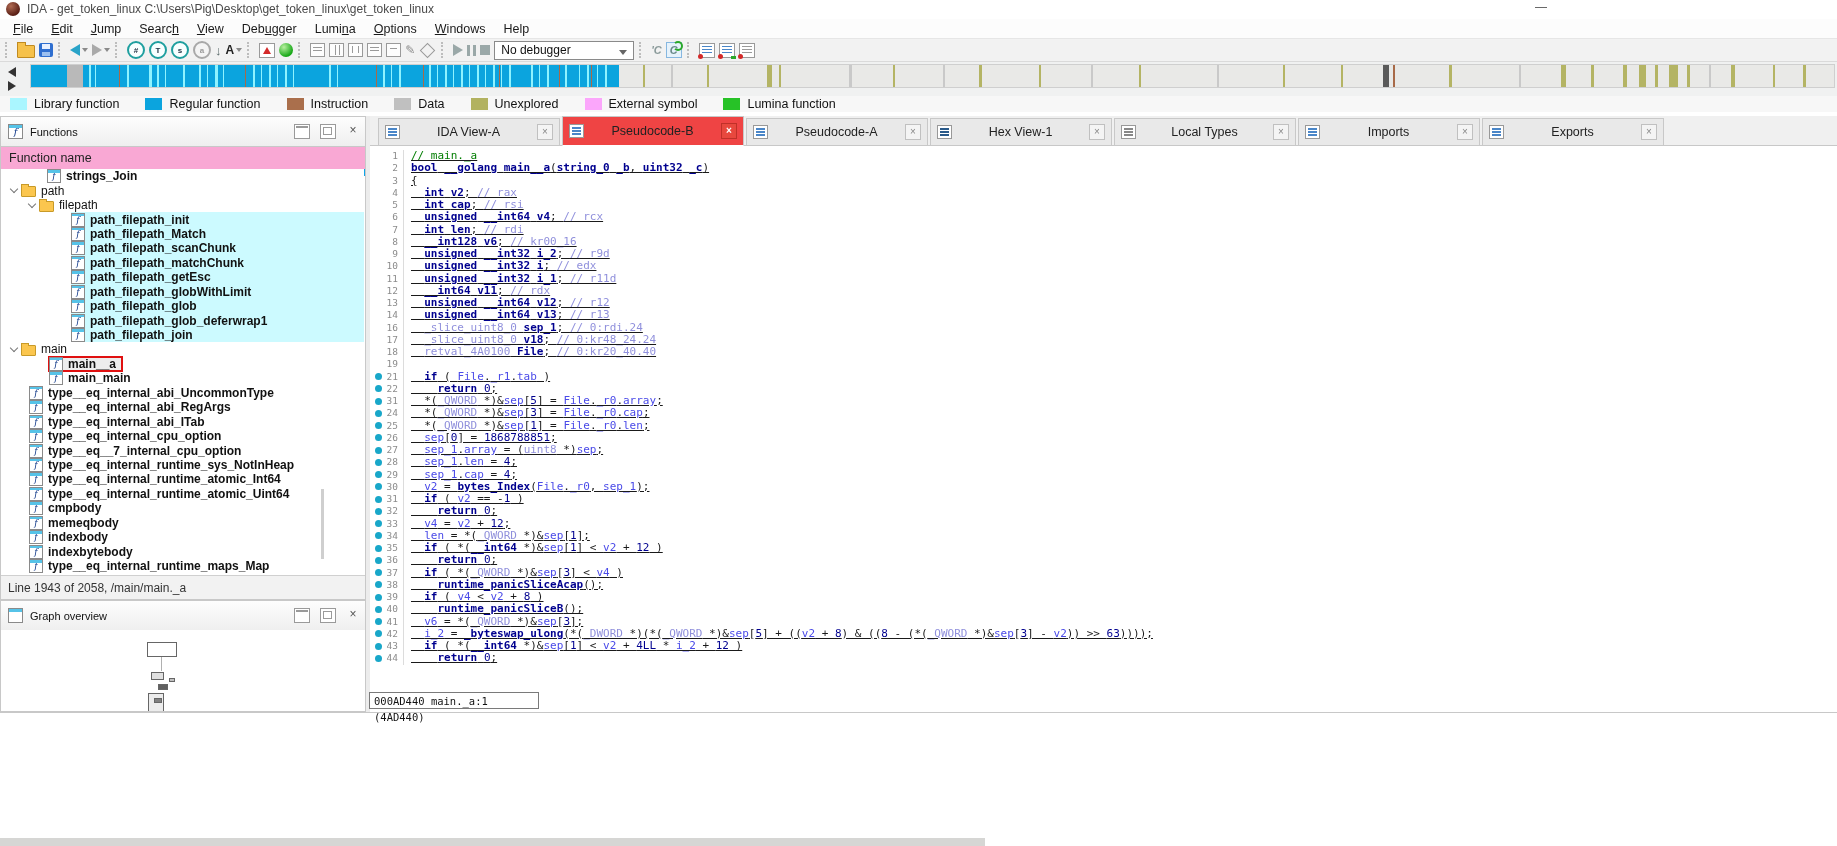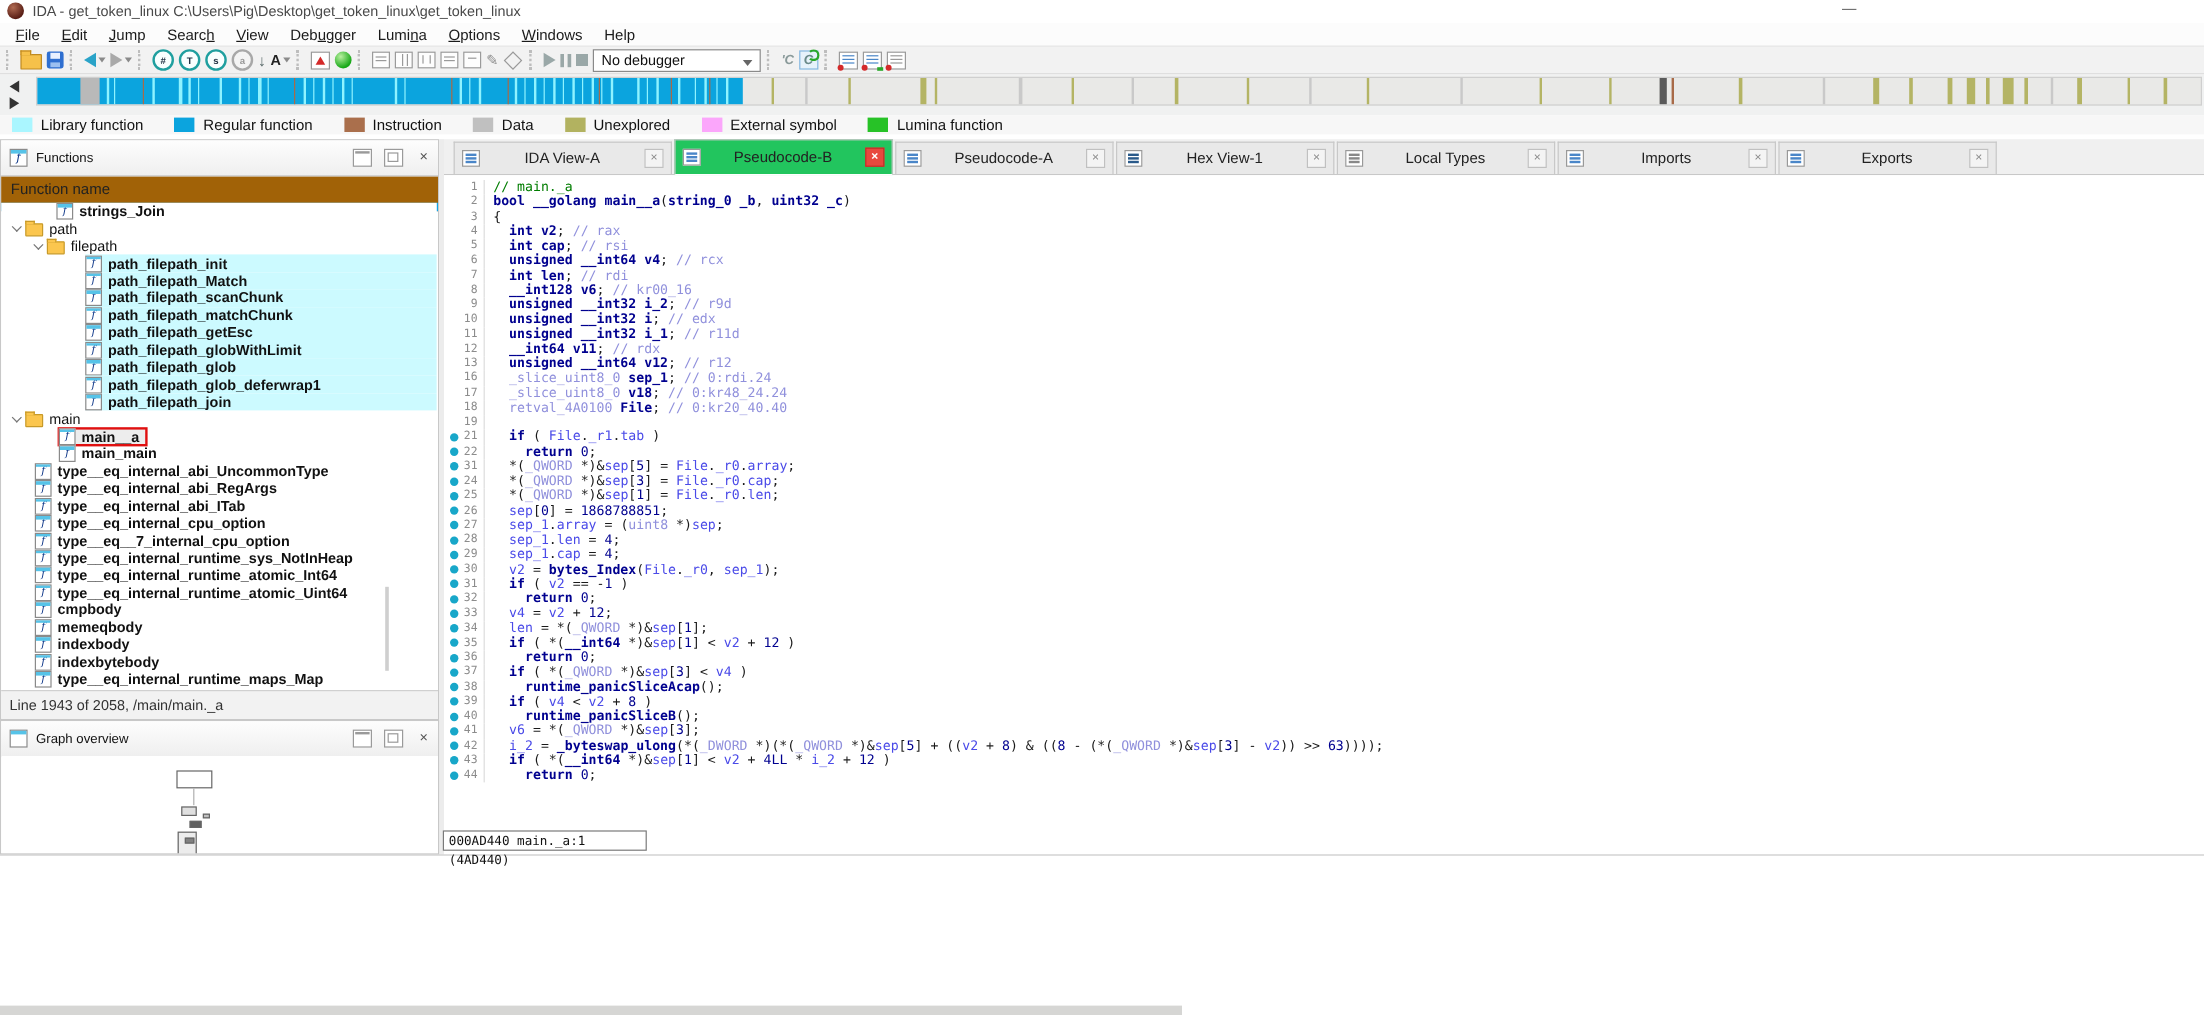--- a/index.html
+++ b/index.html
@@ -72,21 +72,21 @@
   .fpanel{position:absolute;left:0;top:116px;width:366px;height:484px;background:#fff;border:1px solid #c8c8c8;box-sizing:border-box;}
   .phead{position:relative;height:29px;background:linear-gradient(#fdfdfd,#efefef);border-bottom:1px solid #c8c8c8;display:flex;align-items:center;padding-left:7px;gap:7px;}
   .phead .ptitle{font-size:11px;color:#111;}
   .picon{width:13px;height:13px;border:1px solid #8a8a8a;background:#fff;position:relative;font-family:"DejaVu Serif",serif;font-style:italic;font-size:10px;color:#123a8a;text-align:center;line-height:13px;}
   .picon::before{content:"";position:absolute;left:0;right:0;top:0;height:3px;background:#56c3e8;}
   .wbtns{position:absolute;right:5px;top:7px;display:flex;gap:10px;}
   .wbtn{width:14px;height:13px;border:1px solid #9a9a9a;background:#fff;position:relative;}
   .wbtn.b1::before{content:"";position:absolute;left:1px;right:1px;top:1px;height:2px;background:#9a9a9a;}
   .wbtn.b2::before{content:"";position:absolute;left:2px;top:2px;width:7px;height:6px;border:1px solid #9a9a9a;}
   .wbtn.b3{border:none;background:none;color:#555;font-size:12px;line-height:12px;text-align:center;}
-  .colhead{height:22px;border-bottom:7px solid #0ea5e9;background:#a16207;display:flex;align-items:center;padding-left:8px;font-size:12.5px;color:#222;}
+  .colhead{height:22px;border-bottom:7px solid #0ea5e9;background:#f9a8d4;display:flex;align-items:center;padding-left:8px;font-size:12.5px;color:#222;}
   .ftree{position:absolute;left:0;top:52px;right:1px;bottom:24px;overflow:hidden;background:#fff;}
   .trow{position:relative;height:14.45px;display:flex;align-items:center;}
   .trow .sp{flex:none;}
   .trow .cont{display:flex;align-items:center;gap:5px;height:100%;flex:1;padding-right:4px;}
   .trow .cont.lib{background:#ccfaff;}
   .trow .cont.sel{outline:2px solid #e01010;outline-offset:-1px;background:#ededed;flex:0 0 auto;padding:0 6px 0 0;}
   .chev{width:5px;height:5px;border-right:1.5px solid #777;border-bottom:1.5px solid #777;transform:rotate(45deg);margin-right:4px;margin-top:-3px;}
   .ficon{flex:none;width:12px;height:12px;border:1px solid #8a8a8a;background:#fff;position:relative;font-family:"DejaVu Serif",serif;font-style:italic;font-size:9px;color:#123a8a;text-align:center;line-height:12px;}
   .ficon::before{content:"";position:absolute;left:0;right:0;top:0;height:2.5px;background:#56c3e8;}
   .folder{flex:none;width:13px;height:9px;background:#fbc64e;border:1px solid #c89a28;border-radius:1px;position:relative;margin-top:2px;}
@@ -96,33 +96,33 @@
   .vthumb{position:absolute;width:3px;background:#cfcfcf;}
   .fstatus{position:absolute;left:0;bottom:0;right:0;height:23px;background:#f2f2f2;border-top:1px solid #d0d0d0;display:flex;align-items:center;padding-left:7px;font-size:12px;color:#333;}
   .gpanel{position:absolute;left:0;top:600px;width:366px;height:112px;background:#fff;border:1px solid #c8c8c8;box-sizing:border-box;}
   .gcontent{position:absolute;left:0;top:29px;right:0;bottom:0;background:#fff;overflow:hidden;}
   .gnode{position:absolute;box-sizing:border-box;}
   .splitter{position:absolute;left:366px;top:116px;width:4px;height:596px;background:#ececec;}
   
   .cpanel{position:absolute;left:370px;top:116px;right:0;bottom:134px;background:#fff;}
   .tabbar{position:absolute;left:0;top:0;right:0;height:30px;background:#f0f0f0;border-bottom:1px solid #c8c8c8;display:flex;align-items:flex-end;padding-left:8px;box-sizing:border-box;}
   .tab{width:182px;height:27px;background:#e9e9e9;border:1px solid #c8c8c8;border-bottom:none;margin-right:2px;display:flex;align-items:center;padding:0 6px;box-sizing:border-box;position:relative;}
-  .tab.active{background:#22c55e;height:30px;margin-bottom:-1px;border-bottom:1px solid #fff;}
+  .tab.active{background:#ef4444;height:30px;margin-bottom:-1px;border-bottom:1px solid #fff;}
   .tab .ticon{width:13px;height:12px;border:1px solid #999;background:#fff;position:relative;flex:none;}
   .tab .ticon::before{content:"";position:absolute;left:2px;right:2px;top:2px;height:1.5px;background:var(--ic,#4a86c8);box-shadow:0 3px 0 var(--ic,#4a86c8),0 6px 0 var(--ic,#4a86c8);}
   .tab .tlab{flex:1;text-align:center;font-size:12.5px;color:#222;white-space:nowrap;overflow:hidden;}
   .tab .tclose{flex:none;width:14px;height:14px;border:1px solid #c0c0c0;background:#f4f4f4;color:#888;font-size:10px;line-height:13px;text-align:center;}
   .tab .tclose.red{background:#e8483e;border-color:#c03028;color:#fff;font-weight:bold;}
   .codewrap{position:absolute;left:0;top:30px;right:0;bottom:0;overflow:hidden;background:#fff;}
   .code{position:absolute;left:0;top:4px;right:0;font-family:"DejaVu Sans Mono",monospace;font-size:11px;line-height:12.25px;}
   .cl{display:flex;height:12.25px;white-space:pre;}
   .gut{flex:none;width:33px;position:relative;border-right:1px solid #dcdcdc;}
   .gut .bp{position:absolute;left:5px;top:2.5px;width:7px;height:7px;border-radius:50%;background:#18a7c9;}
   .gut .ln{position:absolute;right:5px;top:0;font-size:9.5px;color:#8c8c8c;line-height:12.25px;}
-  .ct{padding-left:7px;color:#1a1a1a;}
+  .ct{padding-left:7px;color:#1a1a1a;text-decoration:underline;}
   .c-kw{color:#00008f;font-weight:bold;}
   .c-dcl{color:#00008f;font-weight:bold;}
   .c-typ{color:#9090dc;}
   .c-fn{color:#00008f;font-weight:bold;}
   .c-var{color:#4a4ae8;}
   .c-num{color:#00008f;}
   .c-cmt{color:#007d00;}
   .c-acmt{color:#9090dc;}
   .statusbox{position:absolute;left:369px;top:692px;width:170px;height:17px;border:1px solid #7a7a7a;background:#fff;
              font-family:"DejaVu Sans Mono",monospace;font-size:10.5px;line-height:16px;padding-left:4px;box-sizing:border-box;color:#111;z-index:5;}
@@ -661,20 +661,21 @@
           <div class="cl"><span class="gut"><span class="ln">4</span></span><span class="ct">  <span class="c-kw">int</span> <span class="c-dcl">v2</span>; <span class="c-acmt">// rax</span></span></div>
           <div class="cl"><span class="gut"><span class="ln">5</span></span><span class="ct">  <span class="c-kw">int</span> <span class="c-dcl">cap</span>; <span class="c-acmt">// rsi</span></span></div>
           <div class="cl"><span class="gut"><span class="ln">6</span></span><span class="ct">  <span class="c-kw">unsigned</span> <span class="c-kw">__int64</span> <span class="c-dcl">v4</span>; <span class="c-acmt">// rcx</span></span></div>
           <div class="cl"><span class="gut"><span class="ln">7</span></span><span class="ct">  <span class="c-kw">int</span> <span class="c-dcl">len</span>; <span class="c-acmt">// rdi</span></span></div>
           <div class="cl"><span class="gut"><span class="ln">8</span></span><span class="ct">  <span class="c-kw">__int128</span> <span class="c-dcl">v6</span>; <span class="c-acmt">// kr00_16</span></span></div>
           <div class="cl"><span class="gut"><span class="ln">9</span></span><span class="ct">  <span class="c-kw">unsigned</span> <span class="c-kw">__int32</span> <span class="c-dcl">i_2</span>; <span class="c-acmt">// r9d</span></span></div>
           <div class="cl"><span class="gut"><span class="ln">10</span></span><span class="ct">  <span class="c-kw">unsigned</span> <span class="c-kw">__int32</span> <span class="c-dcl">i</span>; <span class="c-acmt">// edx</span></span></div>
           <div class="cl"><span class="gut"><span class="ln">11</span></span><span class="ct">  <span class="c-kw">unsigned</span> <span class="c-kw">__int32</span> <span class="c-dcl">i_1</span>; <span class="c-acmt">// r11d</span></span></div>
           <div class="cl"><span class="gut"><span class="ln">12</span></span><span class="ct">  <span class="c-kw">__int64</span> <span class="c-dcl">v11</span>; <span class="c-acmt">// rdx</span></span></div>
           <div class="cl"><span class="gut"><span class="ln">13</span></span><span class="ct">  <span class="c-kw">unsigned</span> <span class="c-kw">__int64</span> <span class="c-dcl">v12</span>; <span class="c-acmt">// r12</span></span></div>
+          <div class="cl"><span class="gut"><span class="ln">14</span></span><span class="ct">  <span class="c-kw">unsigned</span> <span class="c-kw">__int64</span> <span class="c-dcl">v13</span>; <span class="c-acmt">// r13</span></span></div>
           <div class="cl"><span class="gut"><span class="ln">16</span></span><span class="ct">  <span class="c-typ">_slice_uint8_0</span> <span class="c-dcl">sep_1</span>; <span class="c-acmt">// 0:rdi.24</span></span></div>
           <div class="cl"><span class="gut"><span class="ln">17</span></span><span class="ct">  <span class="c-typ">_slice_uint8_0</span> <span class="c-dcl">v18</span>; <span class="c-acmt">// 0:kr48_24.24</span></span></div>
           <div class="cl"><span class="gut"><span class="ln">18</span></span><span class="ct">  <span class="c-typ">retval_4A0100</span> <span class="c-dcl">File</span>; <span class="c-acmt">// 0:kr20_40.40</span></span></div>
           <div class="cl"><span class="gut"><span class="ln">19</span></span><span class="ct"></span></div>
           <div class="cl"><span class="gut"><span class="bp"></span><span class="ln">21</span></span><span class="ct">  <span class="c-kw">if</span> ( <span class="c-var">File</span>.<span class="c-var">_r1</span>.<span class="c-var">tab</span> )</span></div>
           <div class="cl"><span class="gut"><span class="bp"></span><span class="ln">22</span></span><span class="ct">    <span class="c-kw">return</span> <span class="c-num">0</span>;</span></div>
           <div class="cl"><span class="gut"><span class="bp"></span><span class="ln">31</span></span><span class="ct">  *(<span class="c-typ">_QWORD</span> *)&amp;<span class="c-var">sep</span>[<span class="c-num">5</span>] = <span class="c-var">File</span>.<span class="c-var">_r0</span>.<span class="c-var">array</span>;</span></div>
           <div class="cl"><span class="gut"><span class="bp"></span><span class="ln">24</span></span><span class="ct">  *(<span class="c-typ">_QWORD</span> *)&amp;<span class="c-var">sep</span>[<span class="c-num">3</span>] = <span class="c-var">File</span>.<span class="c-var">_r0</span>.<span class="c-var">cap</span>;</span></div>
           <div class="cl"><span class="gut"><span class="bp"></span><span class="ln">25</span></span><span class="ct">  *(<span class="c-typ">_QWORD</span> *)&amp;<span class="c-var">sep</span>[<span class="c-num">1</span>] = <span class="c-var">File</span>.<span class="c-var">_r0</span>.<span class="c-var">len</span>;</span></div>
           <div class="cl"><span class="gut"><span class="bp"></span><span class="ln">26</span></span><span class="ct">  <span class="c-var">sep</span>[<span class="c-num">0</span>] = <span class="c-num">1868788851</span>;</span></div>

